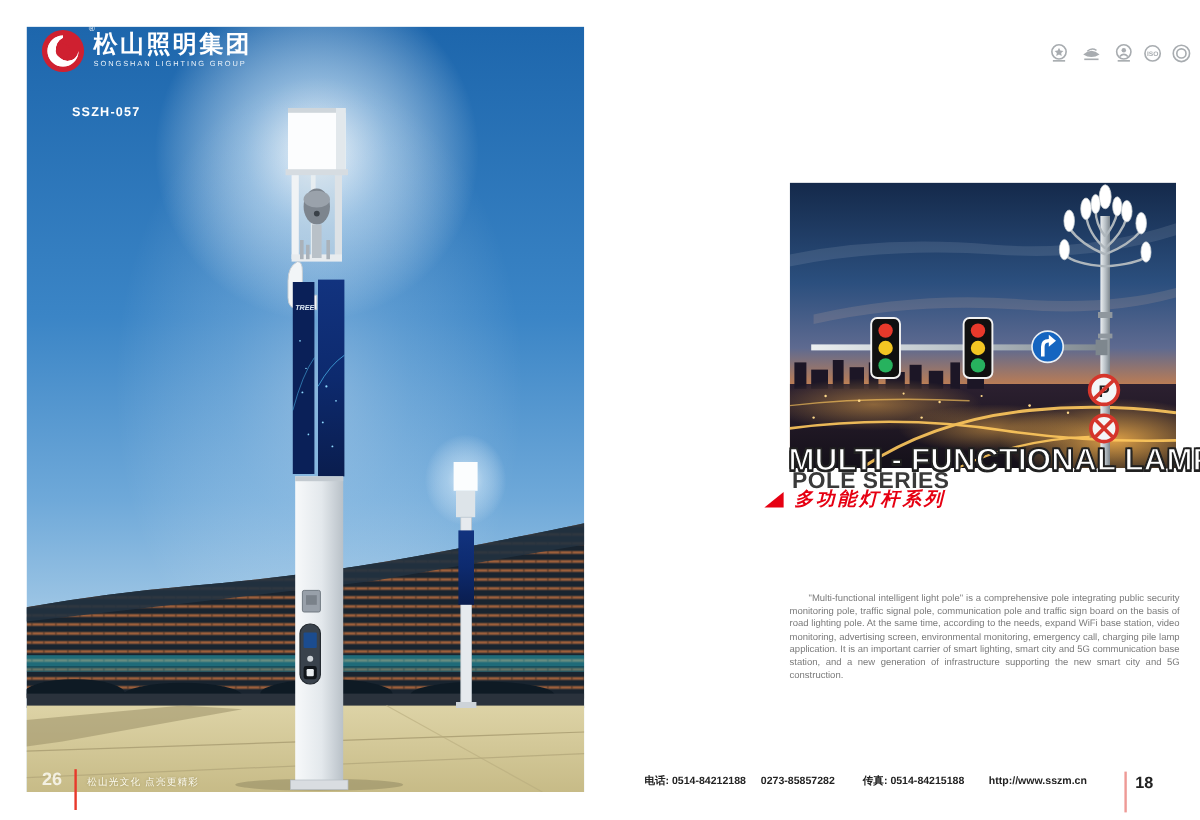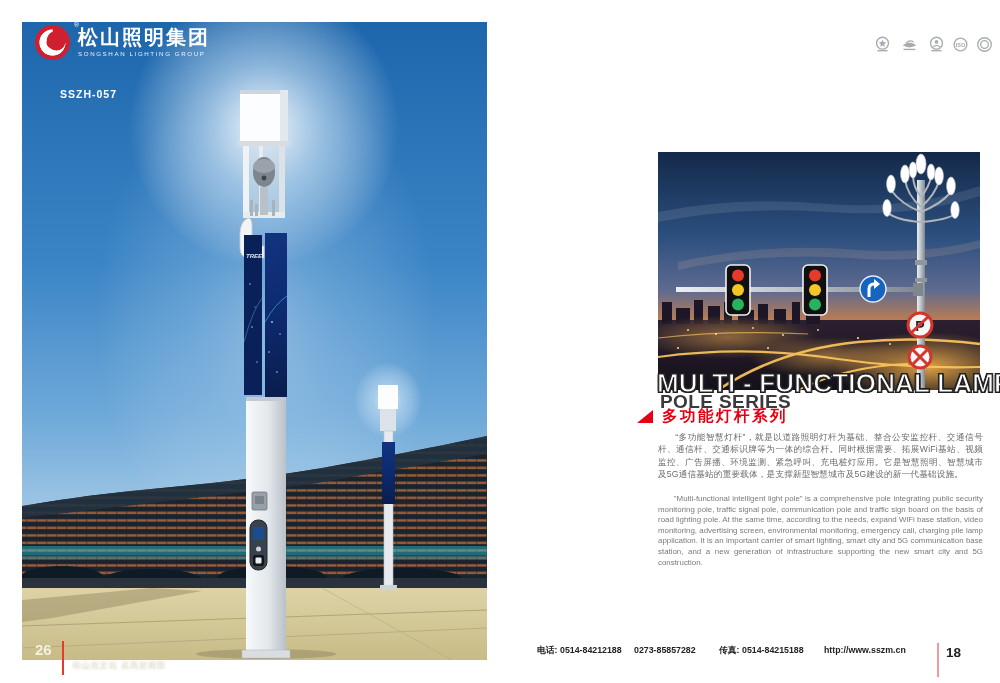--- a/index.html
+++ b/index.html
@@ -15,35 +15,35 @@
   .logo-mark { width:37px; height:37px; flex:0 0 auto; }
   .logo-text { display:flex; flex-direction:column; margin-top:2px; }
   .logo-cn { color:#ffffff; font-size:20px; font-weight:bold; letter-spacing:2px; line-height:22px; white-space:nowrap; }
   .logo-en { color:#eaf2f9; font-size:6.2px; letter-spacing:1.6px; margin-top:2px; white-space:nowrap; }
   .logo-reg { position:absolute; left:66px; top:-4px; color:#fff; font-size:7px; }
   .model-code { position:absolute; left:38px; top:66px; color:#ffffff; font-size:10.5px; letter-spacing:1px; font-weight:bold; }
 
   .left-footer { position:absolute; left:35px; top:641px; display:flex; align-items:flex-start; }
   .page-num-left { color:#f3f0e2; font-size:15px; font-weight:bold; line-height:18px; }
   .red-divider-left { width:2px; height:34px; background:#e8392b; margin:0 9px 0 10px; }
-  .tagline { color:#fdfbef; font-size:8px; letter-spacing:1px; margin-top:19px; text-shadow:0 0 2px rgba(120,110,60,.6); white-space:nowrap; }
+  .tagline { color:#fdfbef; font-size:8px; letter-spacing:1px; margin-top:5px; text-shadow:0 0 2px rgba(120,110,60,.6); white-space:nowrap; }
 
   
   .cert-row { position:absolute; left:874px; top:36px; display:flex; gap:7px; align-items:center; }
   .cert-badge { width:17px; height:17px; opacity:.75; }
 
   .right-photo { position:absolute; left:658px; top:152px; width:322px; height:238px; overflow:hidden; }
 
   .title-en-1 { position:absolute; left:657px; top:368px; width:335px; color:#ffffff; font-size:26px; font-weight:800;
     letter-spacing:.2px; white-space:nowrap; -webkit-text-stroke:1.1px #1f1f1f;
     text-shadow:1px 1px 0 #222,-1px 1px 0 #222,1px -1px 0 #222,-1px -1px 0 #222; }
   .title-en-2 { position:absolute; left:660px; top:391px; color:#3a3a3a; font-size:19px; font-weight:600; letter-spacing:.4px; }
   .title-cn-row { position:absolute; left:637px; top:406px; display:flex; align-items:center; gap:9px; }
   .red-triangle { width:0; height:0; border-left:16px solid transparent; border-bottom:13px solid #e60012; }
-  .title-cn { font-size:15.5px; font-weight:bold; letter-spacing:2.5px; }
+  .title-cn { font-size:15.5px; font-weight:bold; letter-spacing:2.5px;font-style:italic; }
 
   .para-cn { position:absolute; left:658px; top:431px; width:325px; color:#6b6b6b; font-size:8.6px;
     line-height:12.3px; text-align:justify; text-indent:2em; letter-spacing:.2px; }
   .para-en { position:absolute; left:658px; top:494px; width:325px; color:#7a7a7a; font-size:7.9px;
     line-height:10.6px; text-align:justify; text-indent:2em; }
 
   .contact-block { position:absolute; left:537px; top:644px; width:390px; font-size:8.8px; font-weight:bold; color:#222; }
   .contact-row { display:flex; white-space:nowrap; line-height:12px; }
   .contact-row .c1 { width:97px; } .contact-row .c2 { width:85px; } .contact-row .c3 { width:105px; }
 
@@ -361,21 +361,20 @@
     </svg>
   </div>
 
   <div class="title-en-1">MULTI - FUNCTIONAL LAMP</div>
   <div class="title-en-2">POLE SERIES</div>
   <div class="title-cn-row">
     <span class="red-triangle"></span>
     <span class="title-cn" style="color: rgb(230, 0, 18);">多功能灯杆系列</span>
   </div>
 
-  <p class="para-cn">“多功能智慧灯杆”，就是以道路照明灯杆为基础、整合公安监控杆、交通信号杆、通信杆、交通标识牌等为一体的综合杆。同时根据需要、拓展WiFi基站、视频监控、广告屏播、环境监测、紧急呼叫、充电桩灯应用。它是智慧照明、智慧城市及5G通信基站的重要载体，是支撑新型智慧城市及5G建设的新一代基础设施。</p>
   <p class="para-en">"Multi-functional intelligent light pole" is a comprehensive pole integrating public security monitoring pole, traffic signal pole, communication pole and traffic sign board on the basis of road lighting pole. At the same time, according to the needs, expand WiFi base station, video monitoring, advertising screen, environmental monitoring, emergency call, charging pile lamp application. It is an important carrier of smart lighting, smart city and 5G communication base station, and a new generation of infrastructure supporting the new smart city and 5G construction.</p>
 
   <div class="contact-block">
     <div class="contact-row">
       <span class="c1"><span>电话:</span> <span>0514-84212188</span></span>
       <span class="c2">0273-85857282</span>
       <span class="c3"><span>传真:</span> <span>0514-84215188</span></span>
       <span class="c4">http://www.sszm.cn</span>
     </div>
   </div>

